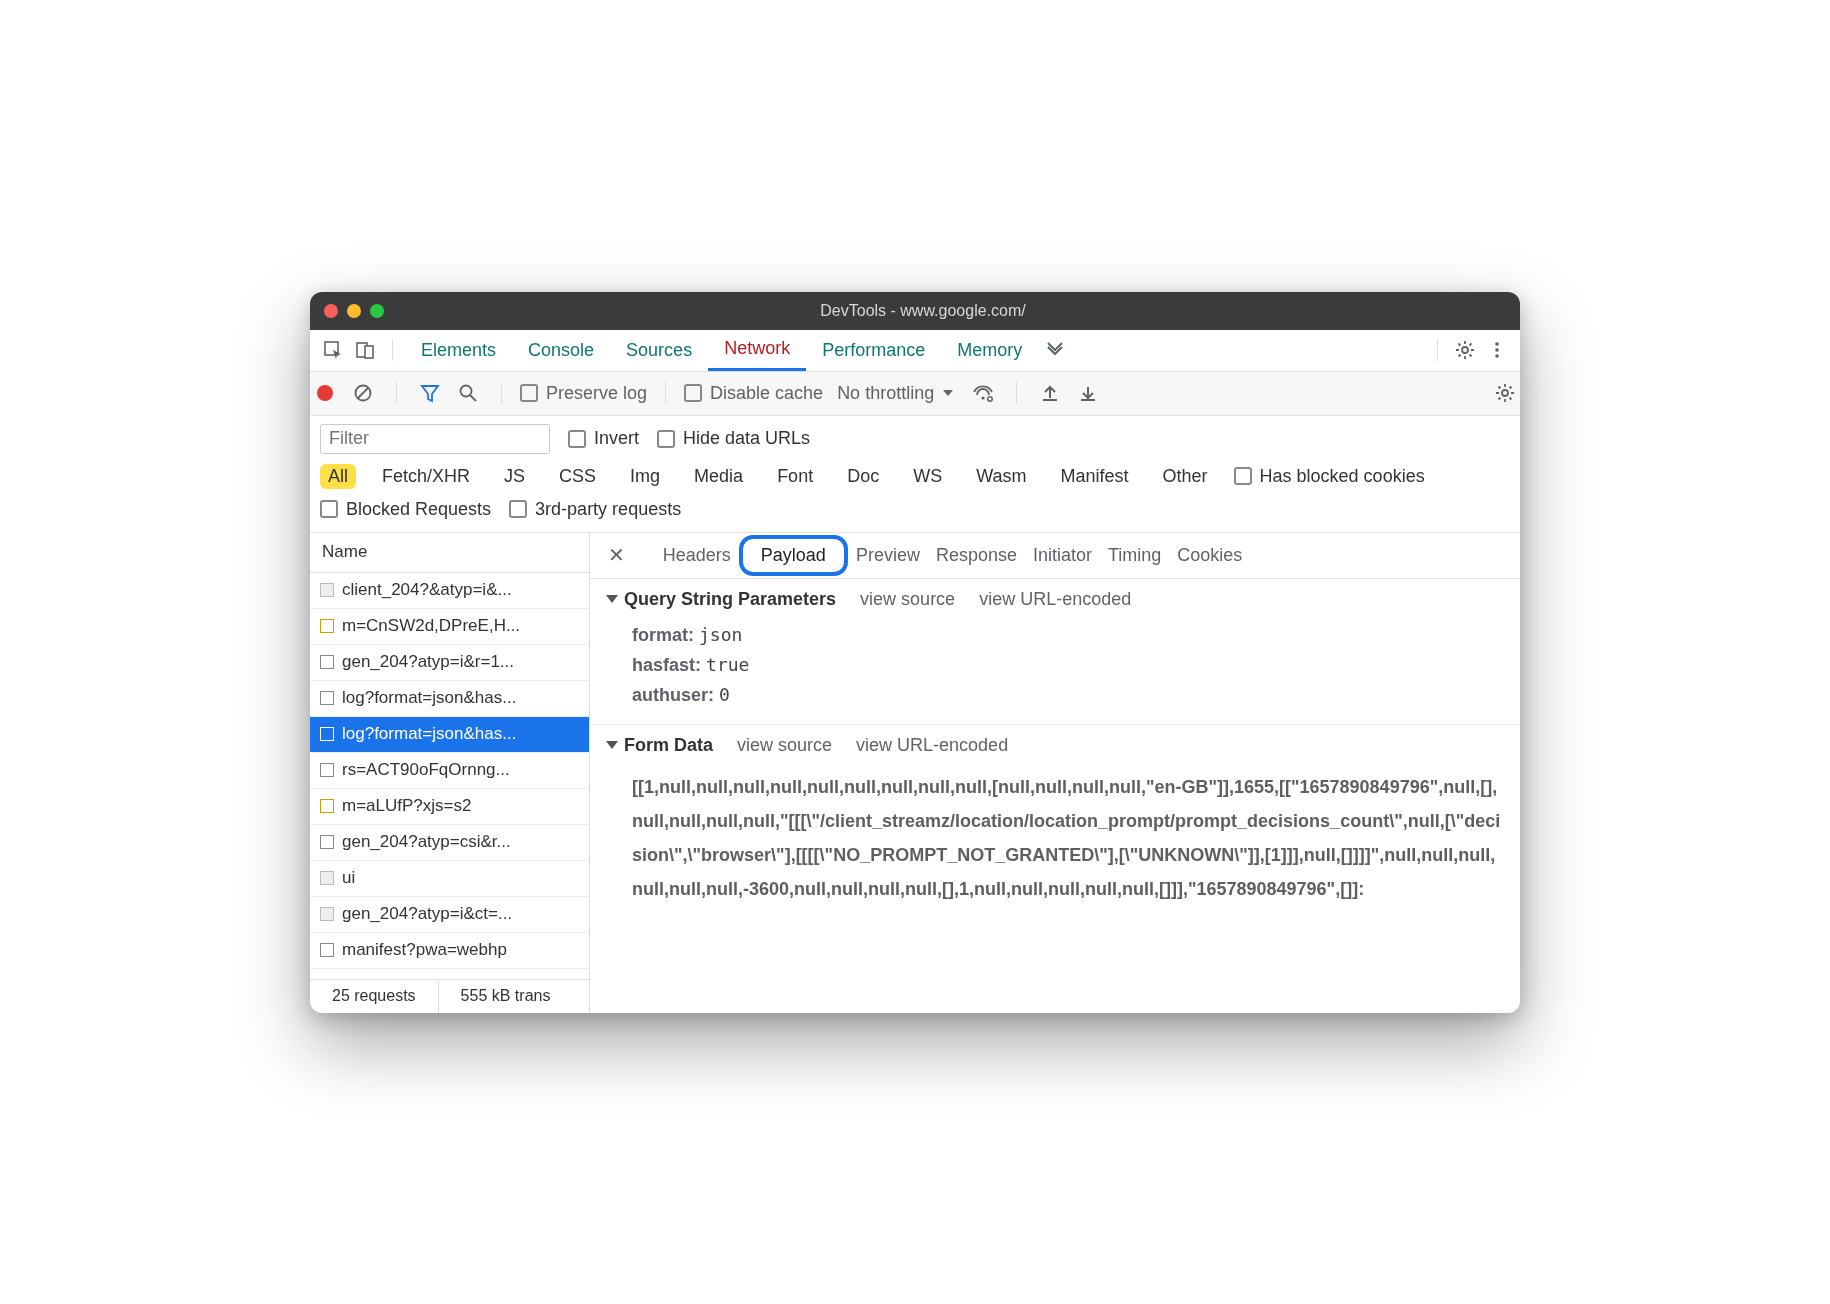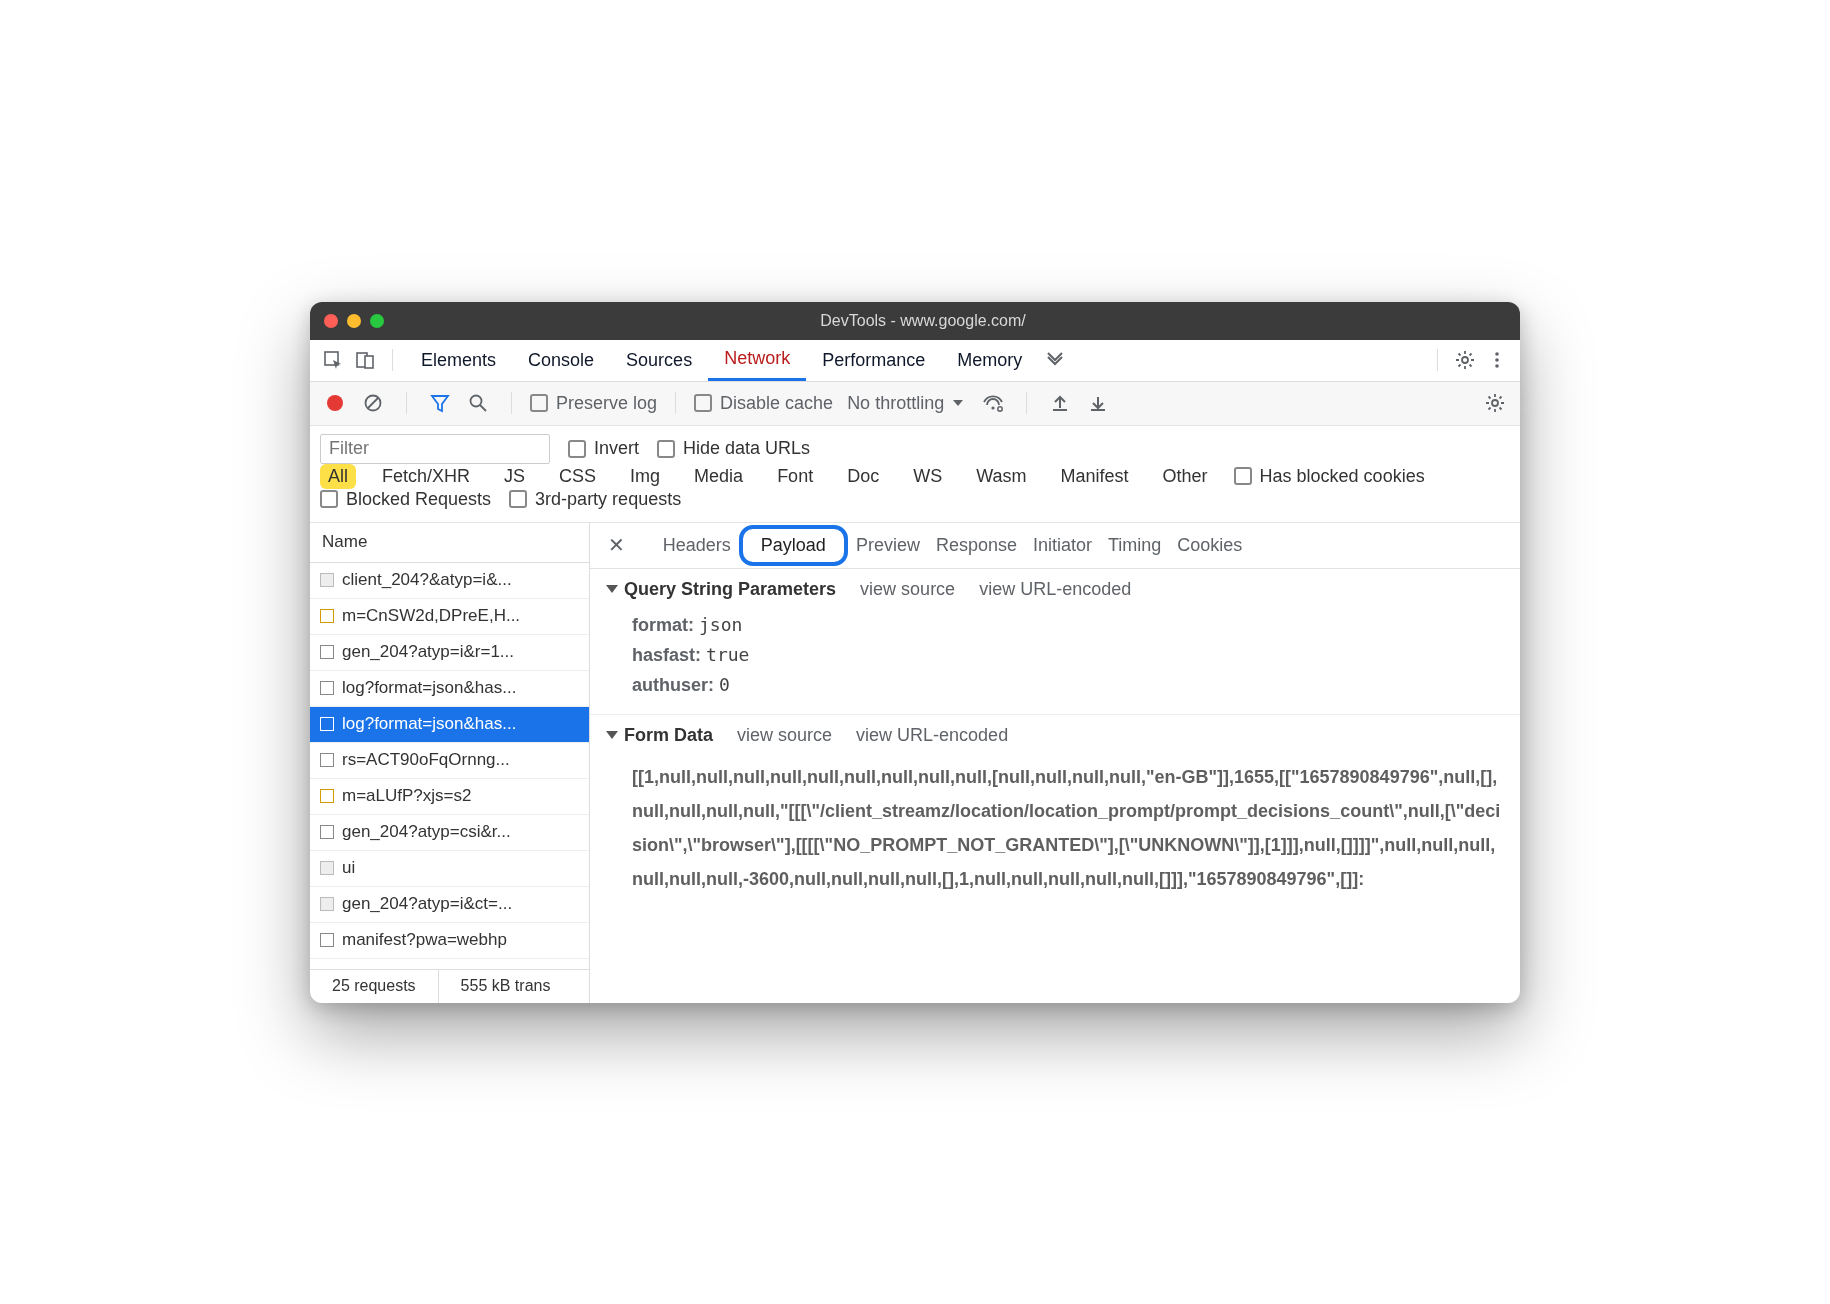--- a/index.html
+++ b/index.html
@@ -49,43 +49,43 @@
     border-bottom:1px solid #ddd; padding:0 8px; gap:2px;
     color:#5f6368; font-size:18px;
   }
   .vsep { width:1px; height:22px; background:#ddd; margin:0 10px; }
   .icon-btn {
     width:30px; height:30px; display:flex; align-items:center; justify-content:center;
     border-radius:3px; cursor:pointer;
   }
   .tabbar-item {
     padding:0 16px; height:42px; display:flex; align-items:center; cursor:pointer;
-    color:#0f172a;
+    color:#0f766e;
   }
   .tabbar-item.active { color:#b91c1c; border-bottom:3px solid #1a73e8; height:42px; margin-bottom:-1px;}
   .spacer { flex:1; }
 
   .toolbar2 {
     display:flex; align-items:center; height:44px;
-    border-bottom:1px solid #e4e4e4; padding:0 10px; gap:8px;
+    border-bottom:1px solid #e4e4e4; padding:0 0; gap:8px;
     color:#5f6368; font-size:18px;
     background:#f7f7f7;
   }
   .record-dot { width:16px;height:16px;border-radius:50%;background:#e53935; }
   .cbx { display:flex; align-items:center; gap:8px; }
   .cbx-box {
     width:18px;height:18px;border:2px solid #888;border-radius:3px;
   }
   .throttle {
     display:flex; align-items:center; gap:8px; padding:0 6px;justify-content:center;
   }
 
   .filterbar {
     padding:8px 10px 12px 10px; border-bottom:1px solid #e4e4e4;
-    display:flex; flex-direction:column; 
+    display:flex; flex-direction:column; gap:10px;
     color:#333; font-size:18px;
   }
   .filterbar .row { display:flex; align-items:center; gap:18px; flex-wrap:wrap;}
   .filter-input {
     width:230px; height:30px; border:1px solid #ccc; border-radius:2px;
     padding:0 8px; font-size:18px; color:#5f6368;
   }
   .chip {
     padding:2px 8px; border-radius:6px; cursor:pointer; color:#333;
   }

